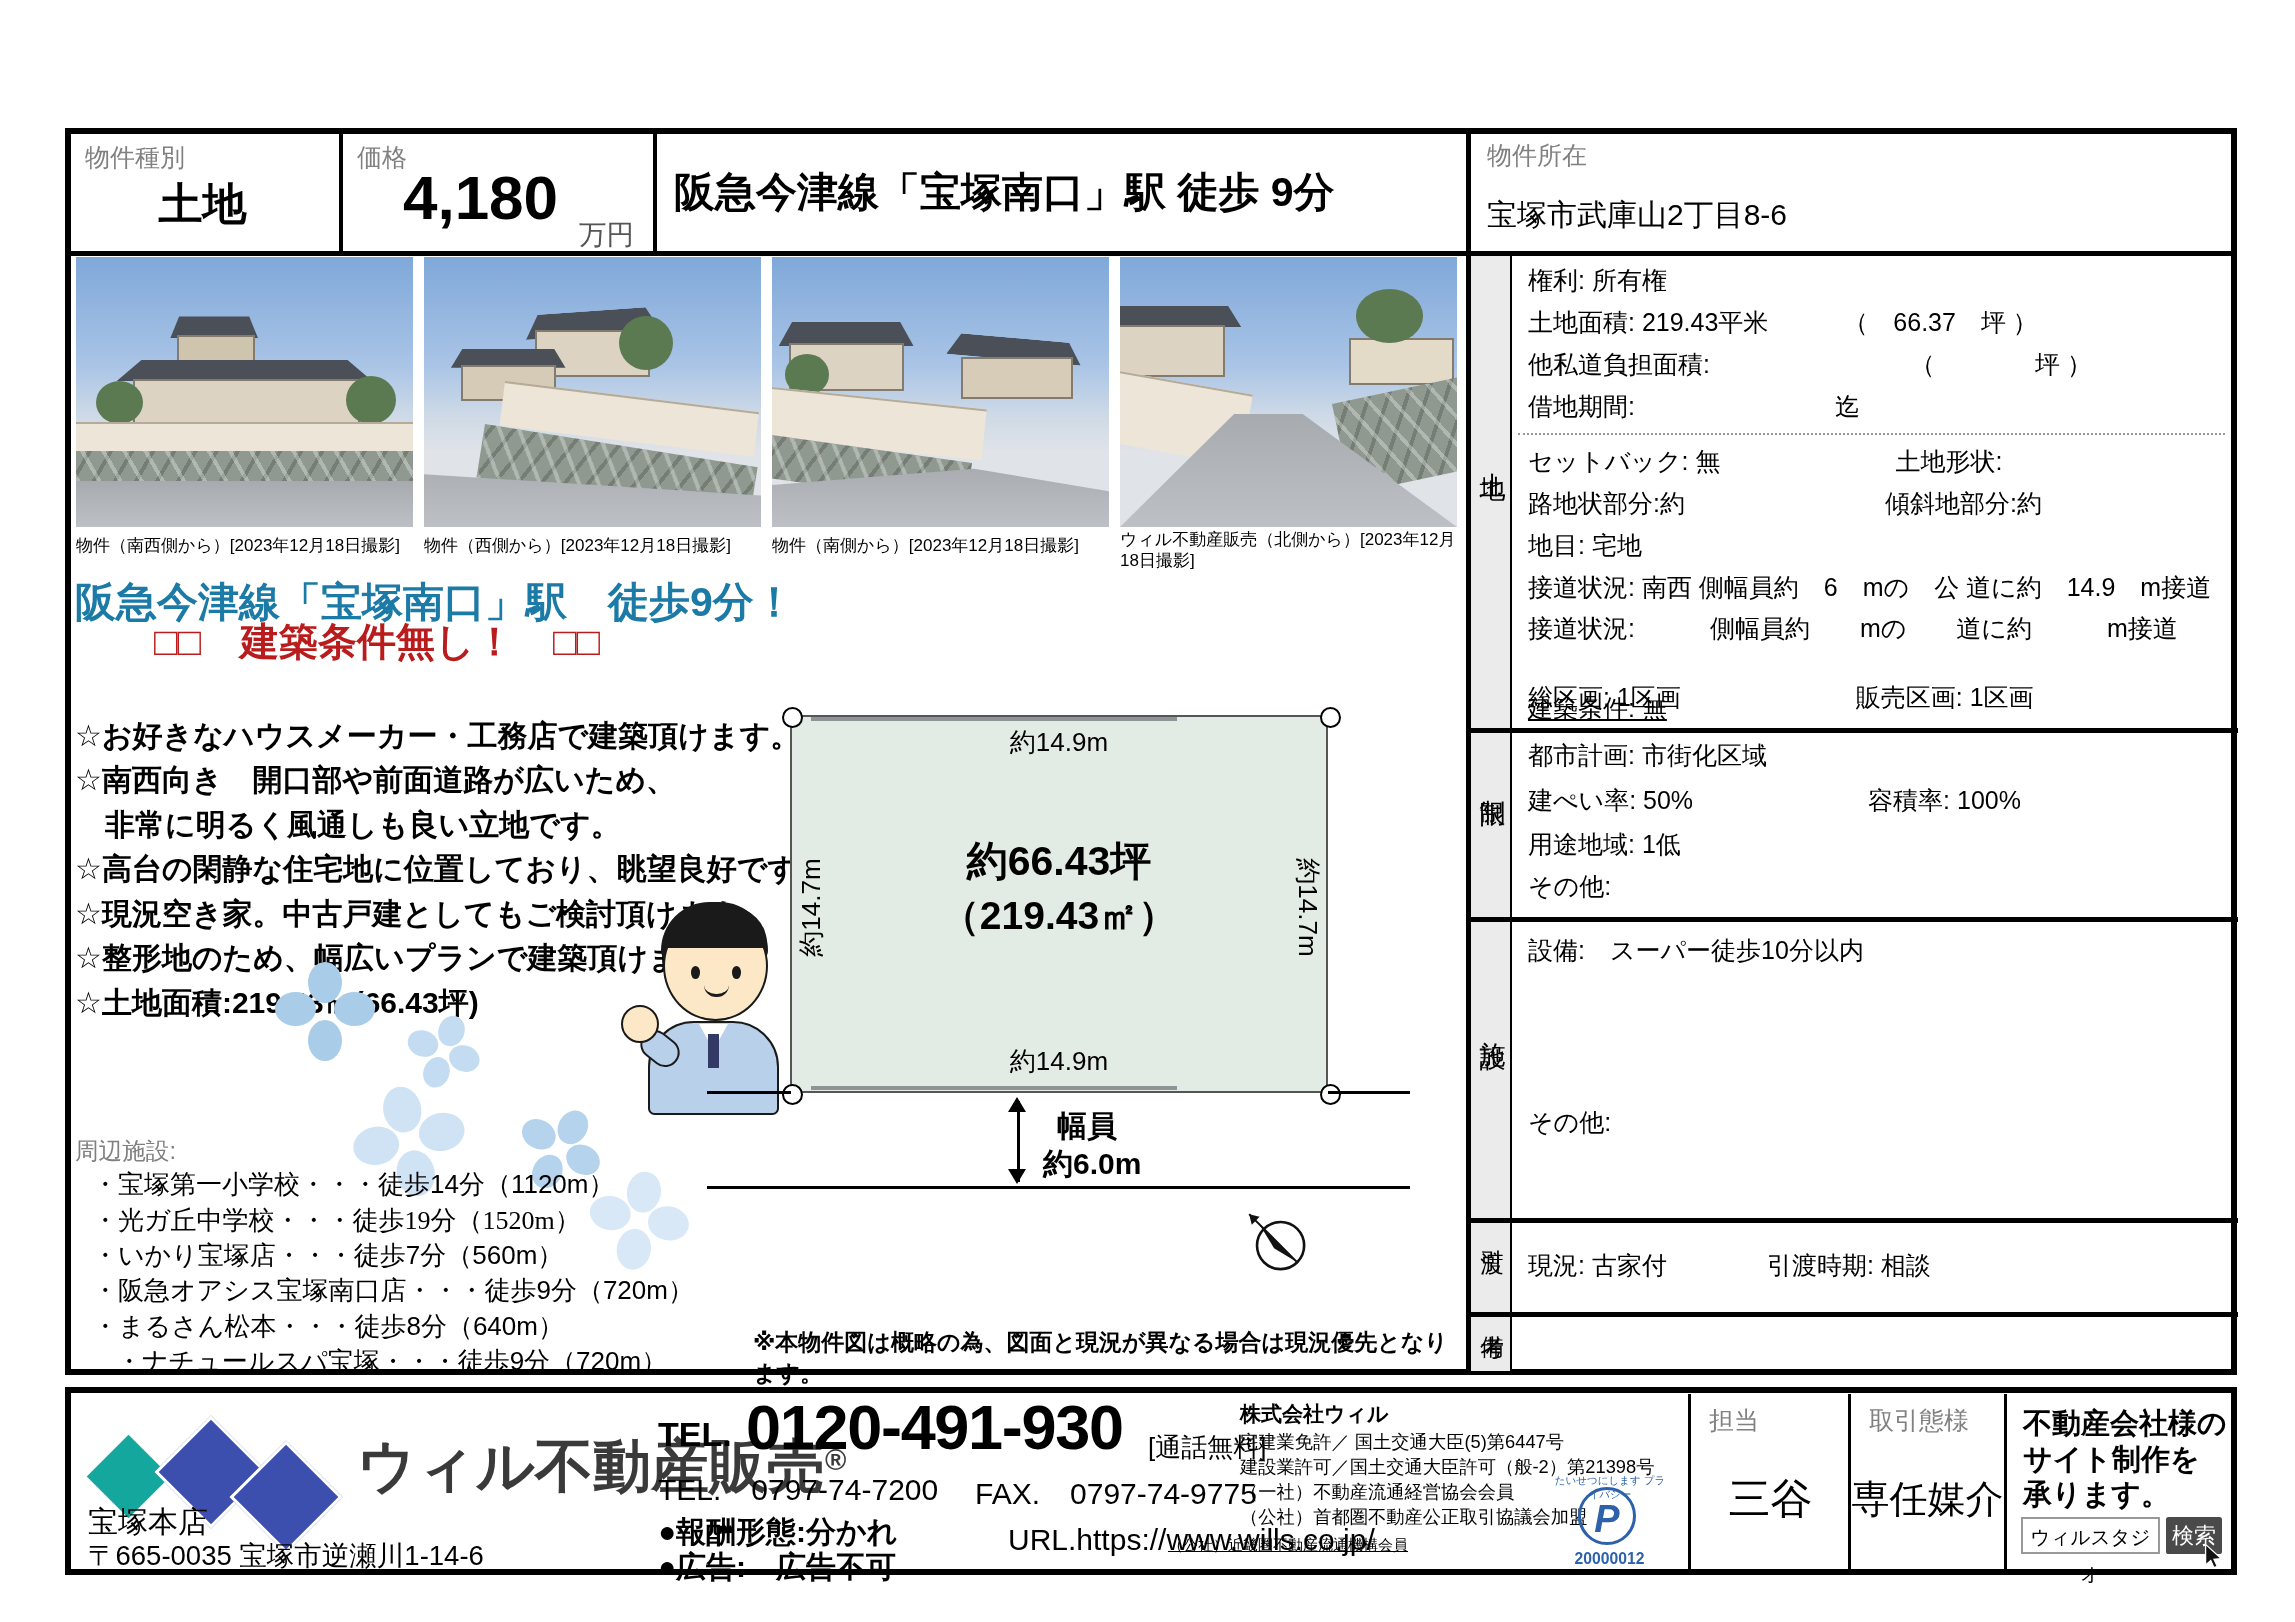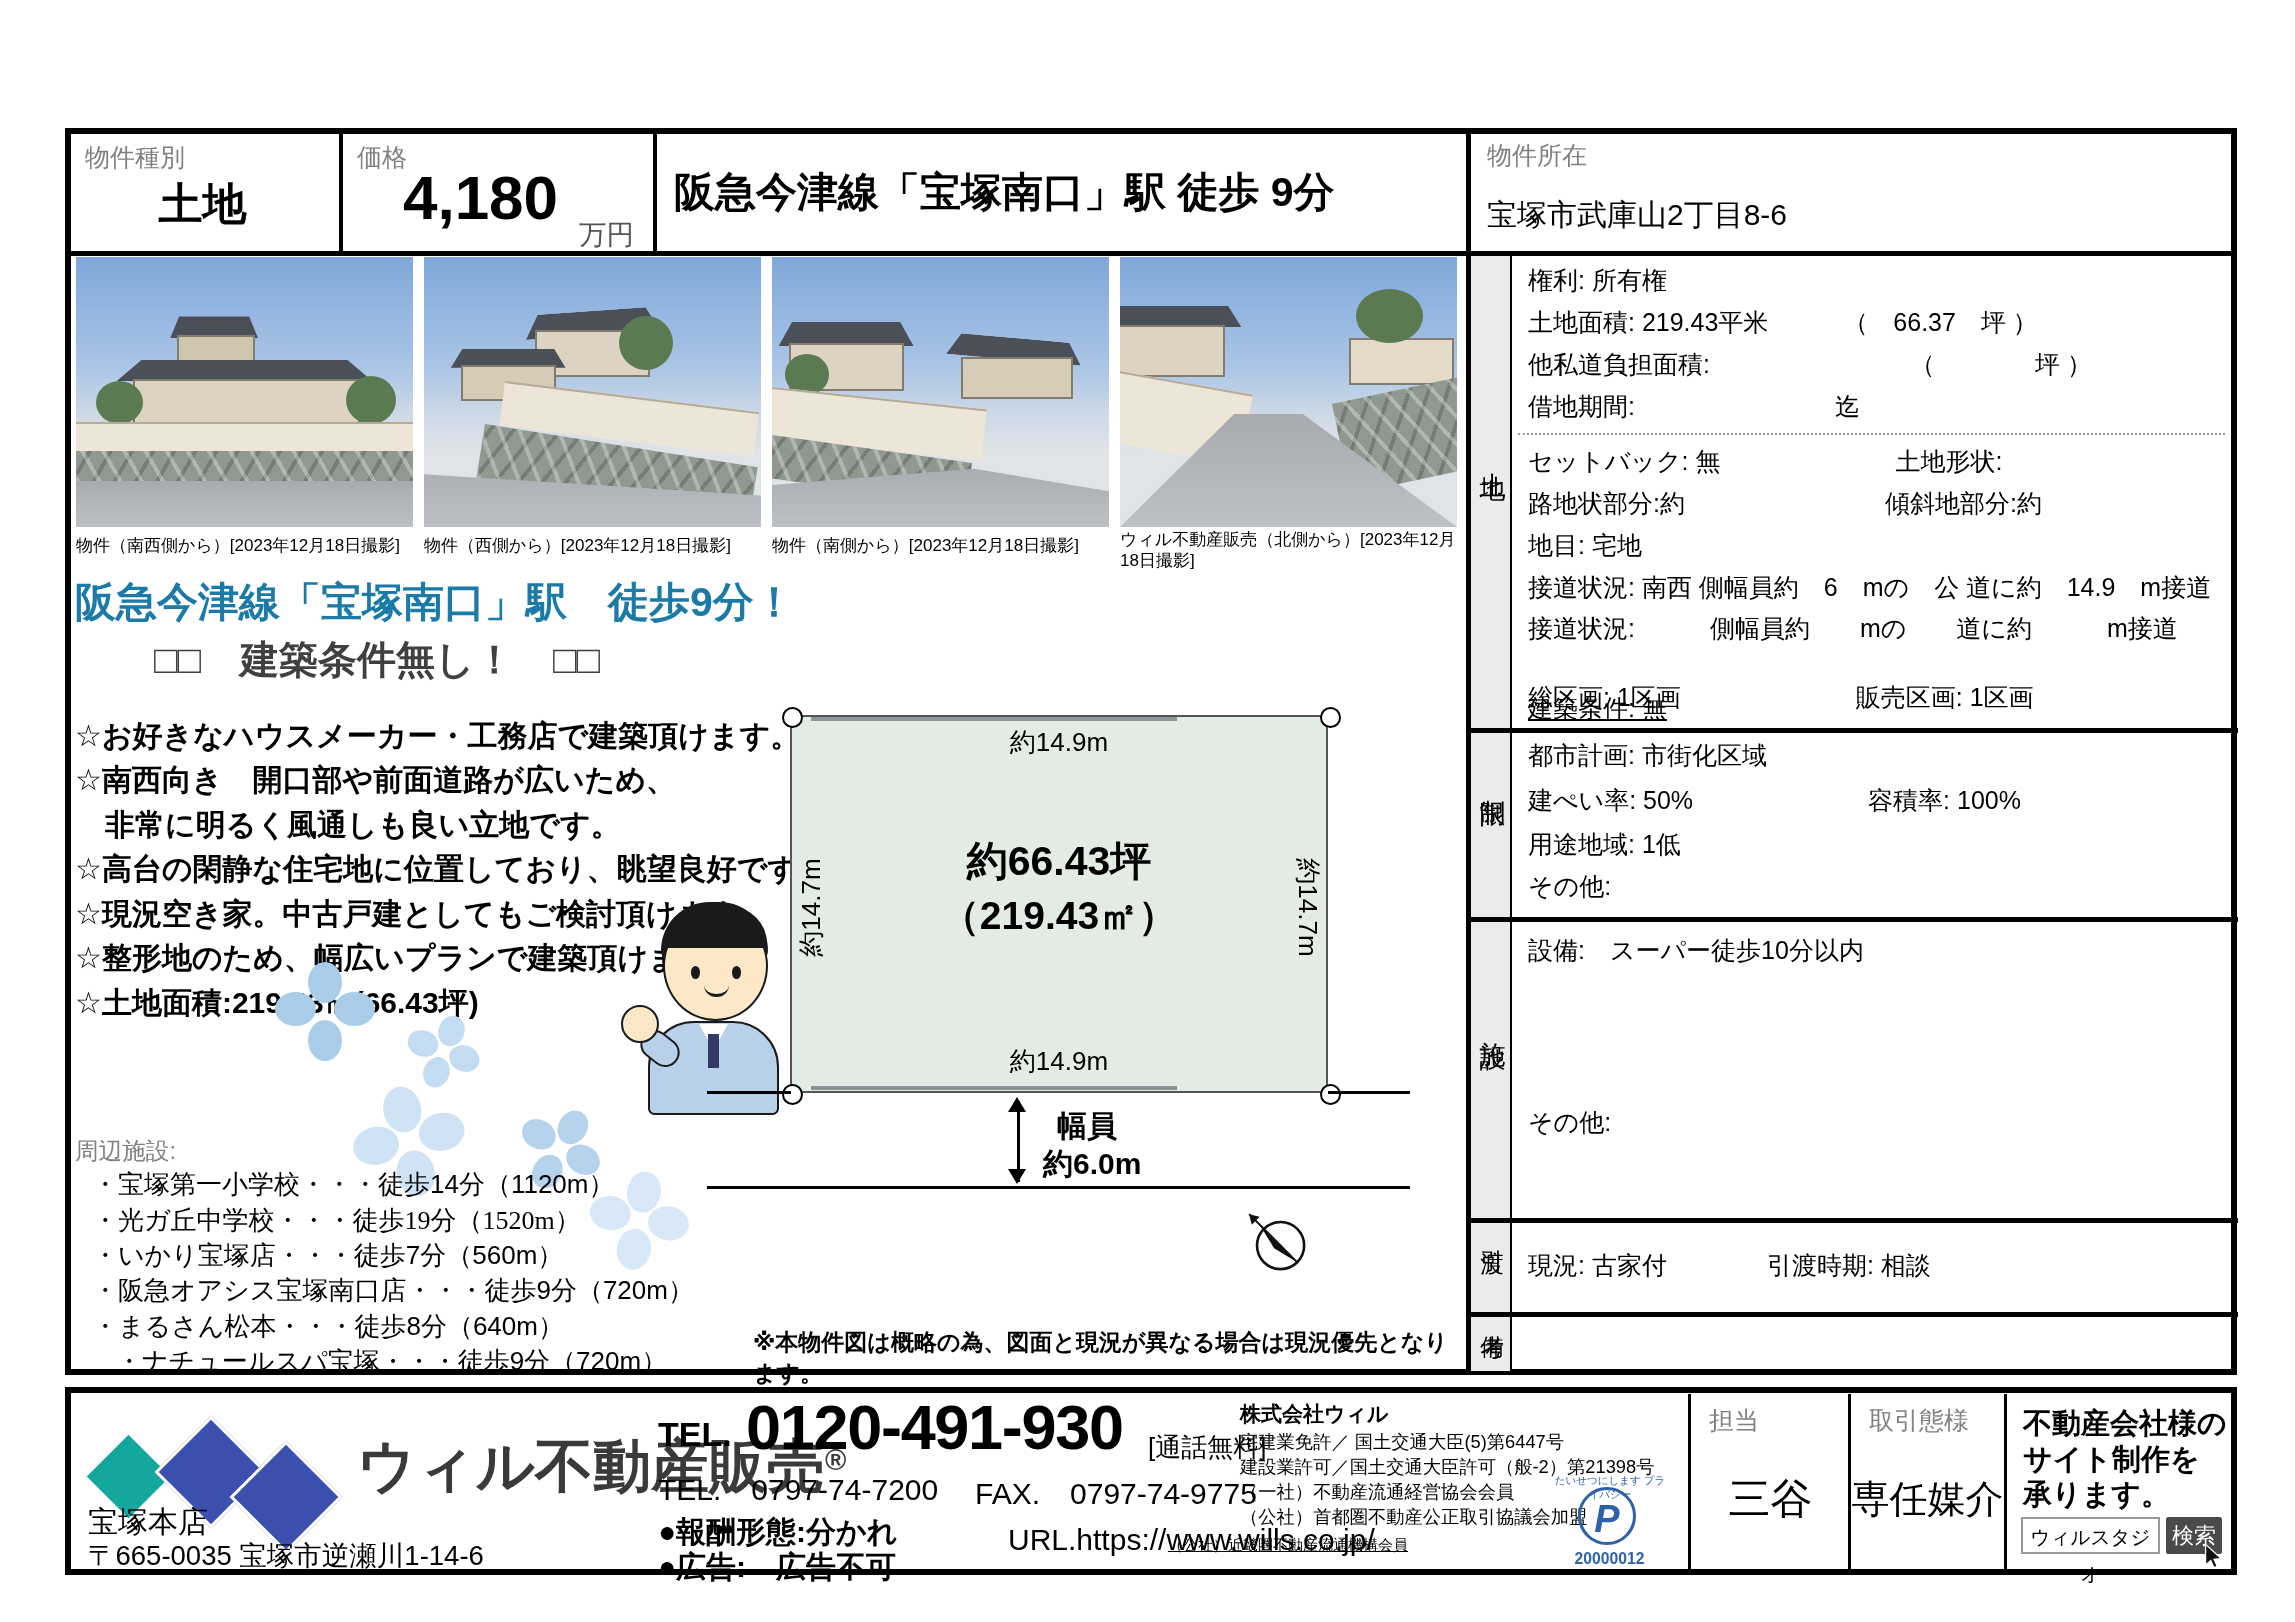--- a/index.html
+++ b/index.html
@@ -93,21 +93,21 @@
     <div class="ph-stone" style="left:62%;top:44%;width:40%;height:34%;transform:rotate(-12deg);transform-origin:right top;"></div>
     <div class="ph-road" style="height:42%;clip-path:polygon(34% 0,54% 0,100% 100%,0 100%);"></div>
   </div>
 
   <div class="abs cap" style="left:76px;top:535px;width:337px;">物件（南西側から）[2023年12月18日撮影]</div>
   <div class="abs cap" style="left:424px;top:535px;width:337px;">物件（西側から）[2023年12月18日撮影]</div>
   <div class="abs cap" style="left:772px;top:535px;width:337px;">物件（南側から）[2023年12月18日撮影]</div>
   <div class="abs cap" style="left:1120px;top:529px;width:340px;">ウィル不動産販売（北側から）[2023年12月18日撮影]</div>
 
   <div class="abs" style="left:75px;top:575px;font-size:41px;font-weight:bold;color:#1b7aa6;">阪急今津線「宝塚南口」駅　徒歩9分！</div>
-  <div class="abs" style="left:154px;top:633px;font-size:39px;font-weight:bold;color:#404040;">□□　建築条件無し！　□□</div>
+  <div class="abs" style="left:154px;top:615px;font-size:39px;font-weight:bold;color:#b91c1c;">□□　建築条件無し！　□□</div>
 
   <div class="abs star" style="left:75px;top:716px;">☆お好きなハウスメーカー・工務店で建築頂けます。</div>
   <div class="abs star" style="left:75px;top:760px;">☆南西向き　開口部や前面道路が広いため、</div>
   <div class="abs star" style="left:75px;top:805px;">　非常に明るく風通しも良い立地です。</div>
   <div class="abs star" style="left:75px;top:849px;">☆高台の閑静な住宅地に位置しており、眺望良好です。</div>
   <div class="abs star" style="left:75px;top:894px;">☆現況空き家。中古戸建としてもご検討頂けます。</div>
   <div class="abs star" style="left:75px;top:938px;">☆整形地のため、幅広いプランで建築頂けます。</div>
   <div class="abs star" style="left:75px;top:983px;">☆土地面積:219.43㎡(66.43坪)</div>
 
   <div class="abs" style="left:275px;top:962px;width:98px;height:98px;">

